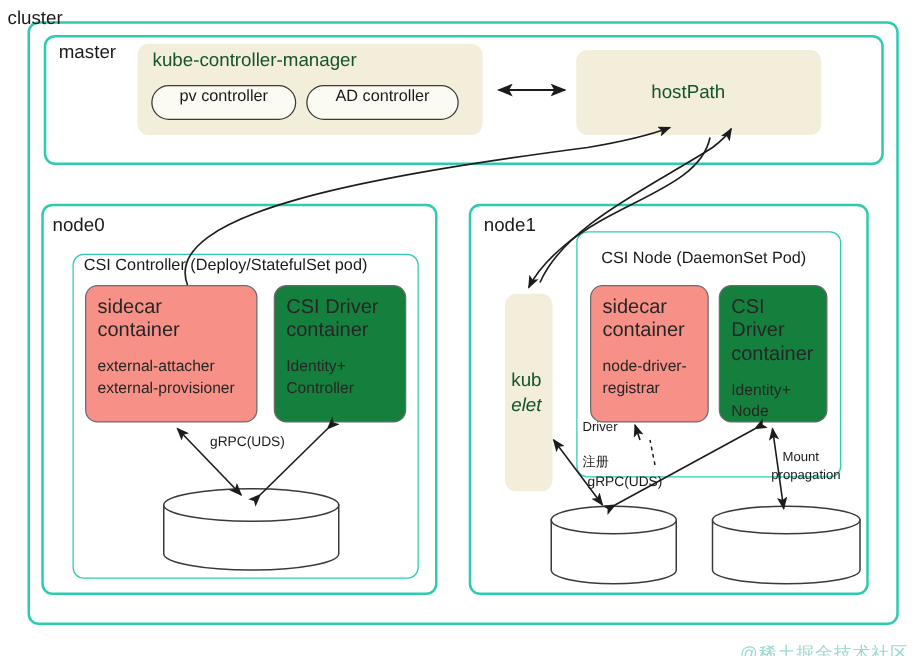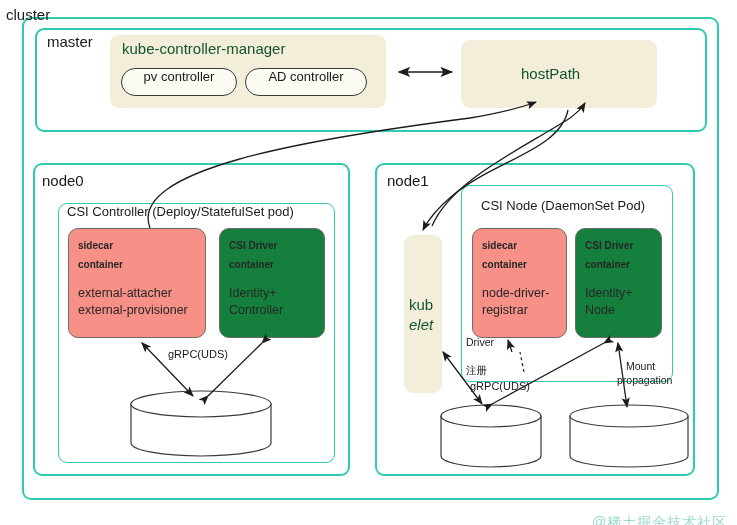--- a/index.html
+++ b/index.html
@@ -14,21 +14,21 @@
 
   
   .beige{position:absolute;background:#f2eeda;border-radius:9px;box-sizing:border-box;}
   
   .pill{position:absolute;background:#fbfaf3;border:1.4px solid #3a3a3a;border-radius:40px;
         display:flex;align-items:flex-start;justify-content:center;box-sizing:border-box;}
   
   .cbox{position:absolute;border-radius:10px;border:1.2px solid #6b6b6b;box-sizing:border-box;padding:7px 9px;}
   .cbox.red{background:#f79087;}
   .cbox.blue{background:#15803d;}
-  .cbox .l1{font-size:10px;line-height:19px;color:#262626;font-weight:bold;}
+  .cbox .l1{font-size:16px;line-height:19px;color:#262626;}
   .cbox .l2{font-size:12.5px;line-height:17px;color:#262626;}
   .cbox .gap{height:11px;}
 
   .ttl{font-size:15px;color:#14532d;}
   .ttl-sm{font-size:13px;color:#1a1a1a;}
   .zone-name{font-size:15px;color:#1a1a1a;}
   .tiny{font-size:10.5px;color:#1a1a1a;line-height:13px;}
   .cyl-txt{position:absolute;text-align:center;font-size:12.5px;line-height:16px;color:#1a1a1a;}
 
   svg.layer{position:absolute;left:0;top:0;width:737px;height:525px;pointer-events:none;}

